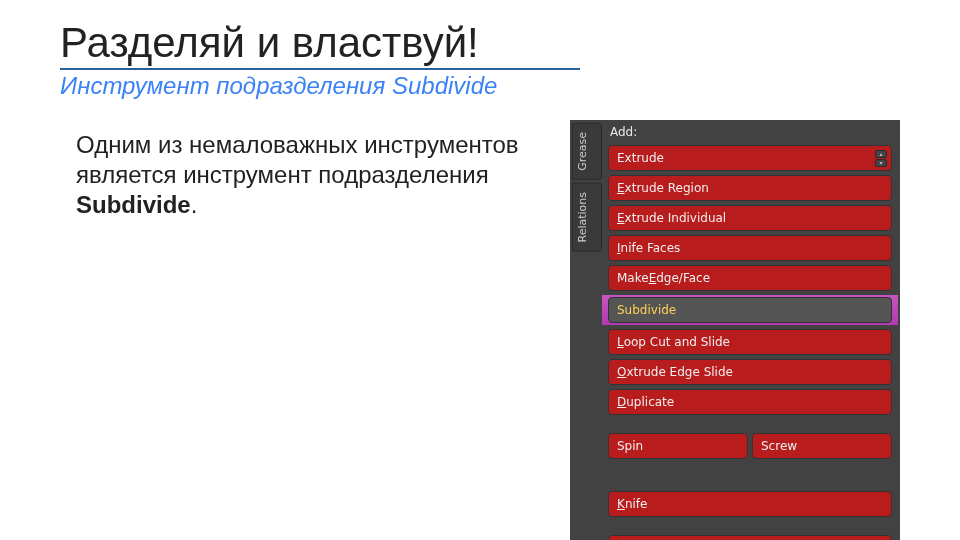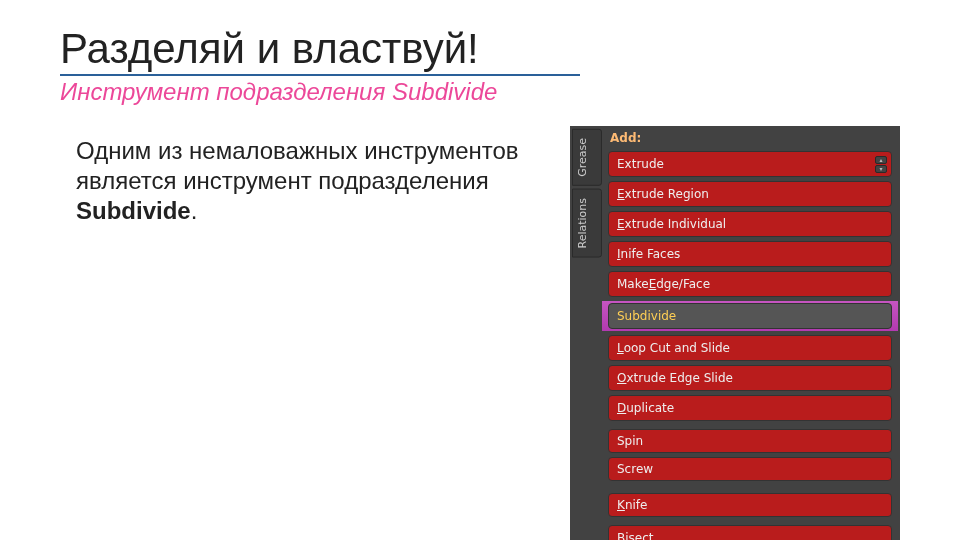--- a/index.html
+++ b/index.html
@@ -9,36 +9,36 @@
     height: 540px;
     background: #fff;
     font-family: "Segoe UI", Arial, sans-serif;
     overflow: hidden;
   }
   .slide {
     position: relative;
     width: 960px;
     height: 540px;
     box-sizing: border-box;
-    padding: 26px 60px 30px 60px;
+    padding: 20px 60px 30px 60px;
   }
   .title {
     font-size: 42px;
     font-weight: 400;
     color: #222;
     margin: 0;
     padding-bottom: 2px;
     border-bottom: 2px solid #2a6099;
     width: 520px;
     line-height: 1.1;
   }
   .subtitle {
     font-size: 24px;
     font-style: italic;
-    color: #ec4899;
+    color: #3b82f6;
     margin: 2px 0 20px 0;
     font-weight: 400;
   }
   .body {
     display: flex;
     gap: 30px;
   }
   .text-col {
     flex: 1;
     font-size: 24px;
@@ -73,41 +73,40 @@
     padding: 8px 3px;
     margin-bottom: 3px;
     text-align: center;
   }
   .tools {
     flex: 1;
     display: flex;
     flex-direction: column;
   }
   .sec-label {
-    color: #fdba74;
+    color: #e5e5e5;
     font-size: 12px;
     padding: 2px 8px 4px 8px;
-    font-weight: bold;
   }
   .btn {
     background: #b91c1c;
     color: #eee;
     font-size: 12px;
     border: 1px solid #333;
     border-radius: 4px;
     margin: 2px 6px;
     padding: 4px 8px;
     display: flex;
     align-items: center;
     justify-content: flex-start;
     height: 16px;
     white-space: nowrap;
   }
   .btn .accel { text-decoration: underline; }
-  .btn-split { display: flex; margin: 6px 6px; gap: 4px; flex-direction: column;}
+  .btn-split { display: flex; margin: 16px 6px; gap: 4px;}
   .btn-split .btn { flex:1; margin:0; }
   .btn.extrude { position: relative; padding-right: 18px; }
   .updown {
     position: absolute;
     right: 4px; top: 2px; bottom: 2px;
     width: 12px;
     display: flex;
     flex-direction: column;
     justify-content: center;
     gap: 1px;

